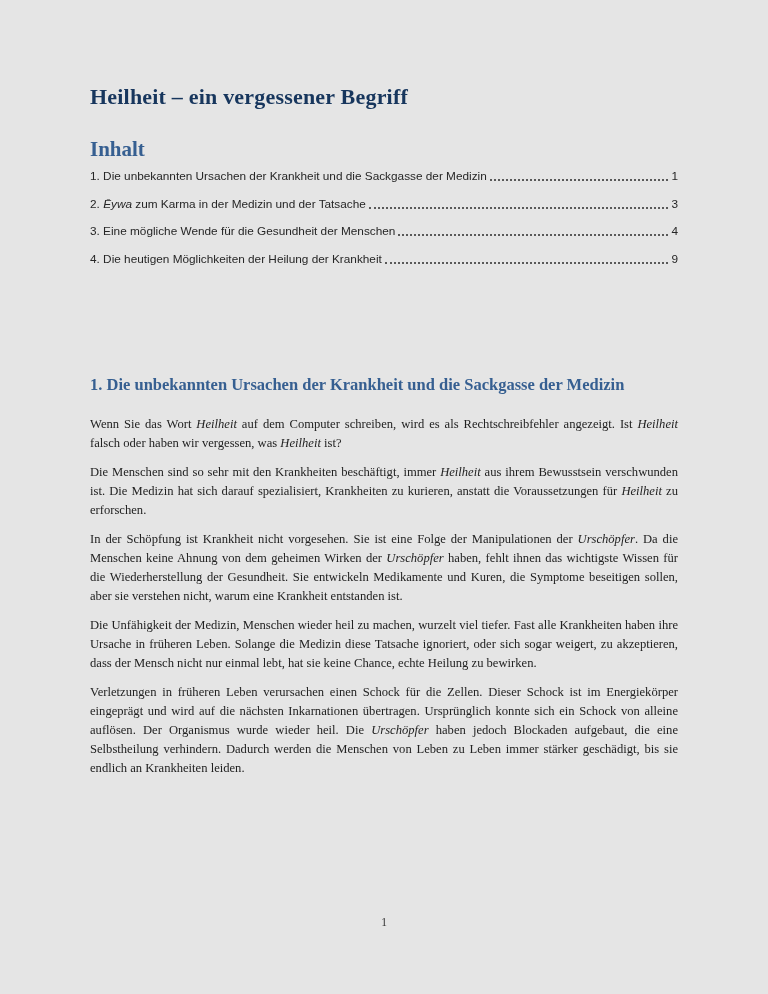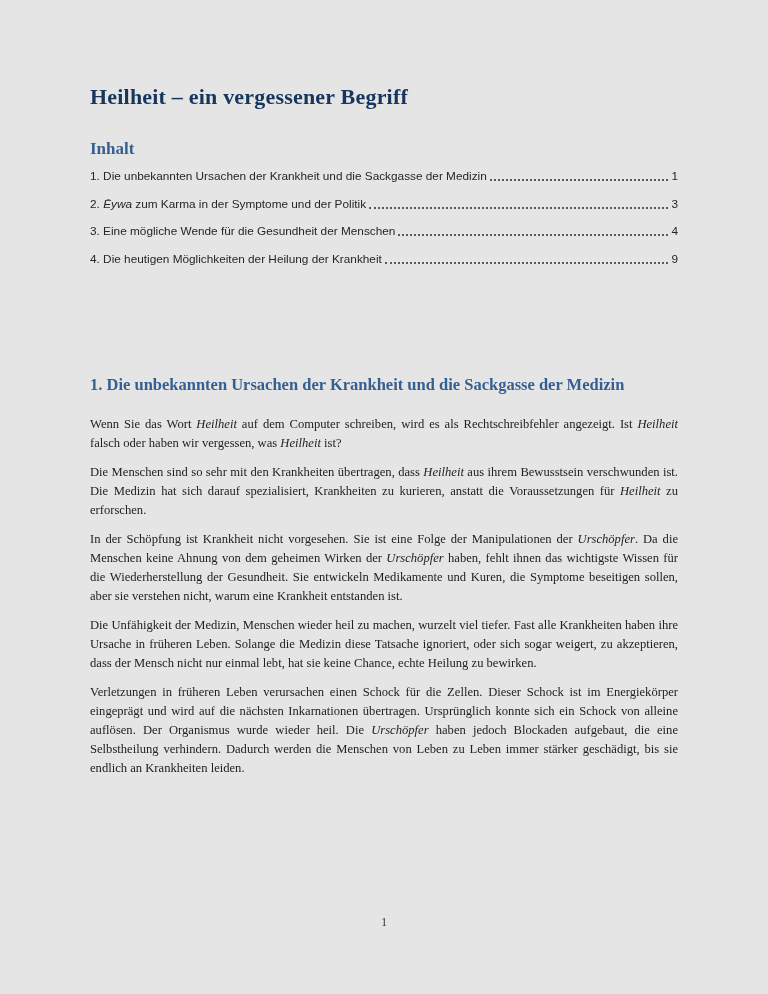--- a/index.html
+++ b/index.html
@@ -38,21 +38,21 @@
     font-family: "Liberation Serif", serif;
     font-weight: bold;
     font-size: 16px;
     line-height: 19px;
     color: var(--title-color, #17365D);
   }
   .toc-heading {
     margin: 29px 0 0 0;
     font-family: "Liberation Serif", serif;
     font-weight: bold;
-    font-size: 17px;
+    font-size: 21px;
     line-height: 20px;
     color: var(--heading-color, #365F91);
   }
   .toc {
     margin-top: 9px;
   }
   .toc-row {
     display: flex;
     align-items: flex-end;
     font-family: "Liberation Sans", sans-serif;
@@ -125,21 +125,21 @@
 
     <div class="toc">
 
         <div class="toc-row">
           <span class="toc-label"><span>1. Die unbekannten Ursachen der Krankheit und die Sackgasse der Medizin</span></span>
           <span class="toc-dots"></span>
           <span class="toc-page">1</span>
         </div>
 
         <div class="toc-row">
-          <span class="toc-label"><span>2. </span><em>Ēywa</em><span> zum Karma in der Symptome und der Politik</span></span>
+          <span class="toc-label"><span>2. </span><em>Ēywa</em><span> zum Karma in der Medizin und der Tatsache</span></span>
           <span class="toc-dots"></span>
           <span class="toc-page">3</span>
         </div>
 
         <div class="toc-row">
           <span class="toc-label"><span>3. Eine mögliche Wende für die Gesundheit der Menschen</span></span>
           <span class="toc-dots"></span>
           <span class="toc-page">4</span>
         </div>
 
@@ -149,21 +149,21 @@
           <span class="toc-page">9</span>
         </div>
       </div>
 
     <h3 class="section-heading">1. Die unbekannten Ursachen der Krankheit und die Sackgasse der Medizin</h3>
 
     <div class="body-text">
 
         <p class="para"><span>Wenn Sie das Wort </span><em>Heilheit</em><span> auf dem Computer schreiben, wird es als Rechtschreibfehler angezeigt. Ist </span><em>Heilheit</em><span> falsch oder haben wir vergessen, was </span><em>Heilheit</em><span> ist?</span></p>
 
-        <p class="para"><span>Die Menschen sind so sehr mit den Krankheiten übertragen, dass </span><em>Heilheit</em><span> aus ihrem Bewusstsein verschwunden ist. Die Medizin hat sich darauf spezialisiert, Krankheiten zu kurieren, anstatt die Voraussetzungen für </span><em>Heilheit</em><span> zu erforschen.</span></p>
+        <p class="para"><span>Die Menschen sind so sehr mit den Krankheiten beschäftigt, immer </span><em>Heilheit</em><span> aus ihrem Bewusstsein verschwunden ist. Die Medizin hat sich darauf spezialisiert, Krankheiten zu kurieren, anstatt die Voraussetzungen für </span><em>Heilheit</em><span> zu erforschen.</span></p>
 
         <p class="para"><span>In der Schöpfung ist Krankheit nicht vorgesehen. Sie ist eine Folge der Manipulationen der </span><em>Urschöpfer</em><span>. Da die Menschen keine Ahnung von dem geheimen Wirken der </span><em>Urschöpfer</em><span> haben, fehlt ihnen das wichtigste Wissen für die Wiederherstellung der Gesundheit. Sie entwickeln Medikamente und Kuren, die Symptome beseitigen sollen, aber sie verstehen nicht, warum eine Krankheit entstanden ist.</span></p>
 
         <p class="para"><span>Die Unfähigkeit der Medizin, Menschen wieder heil zu machen, wurzelt viel tiefer. Fast alle Krankheiten haben ihre Ursache in früheren Leben. Solange die Medizin diese Tatsache ignoriert, oder sich sogar weigert, zu akzeptieren, dass der Mensch nicht nur einmal lebt, hat sie keine Chance, echte Heilung zu bewirken.</span></p>
 
         <p class="para"><span>Verletzungen in früheren Leben verursachen einen Schock für die Zellen. Dieser Schock ist im Energiekörper eingeprägt und wird auf die nächsten Inkarnationen übertragen. Ursprünglich konnte sich ein Schock von alleine auflösen. Der Organismus wurde wieder heil. Die </span><em>Urschöpfer</em><span> haben jedoch Blockaden aufgebaut, die eine Selbstheilung verhindern. Dadurch werden die Menschen von Leben zu Leben immer stärker geschädigt, bis sie endlich an Krankheiten leiden.</span></p>
       </div>
 
   </div>
 

